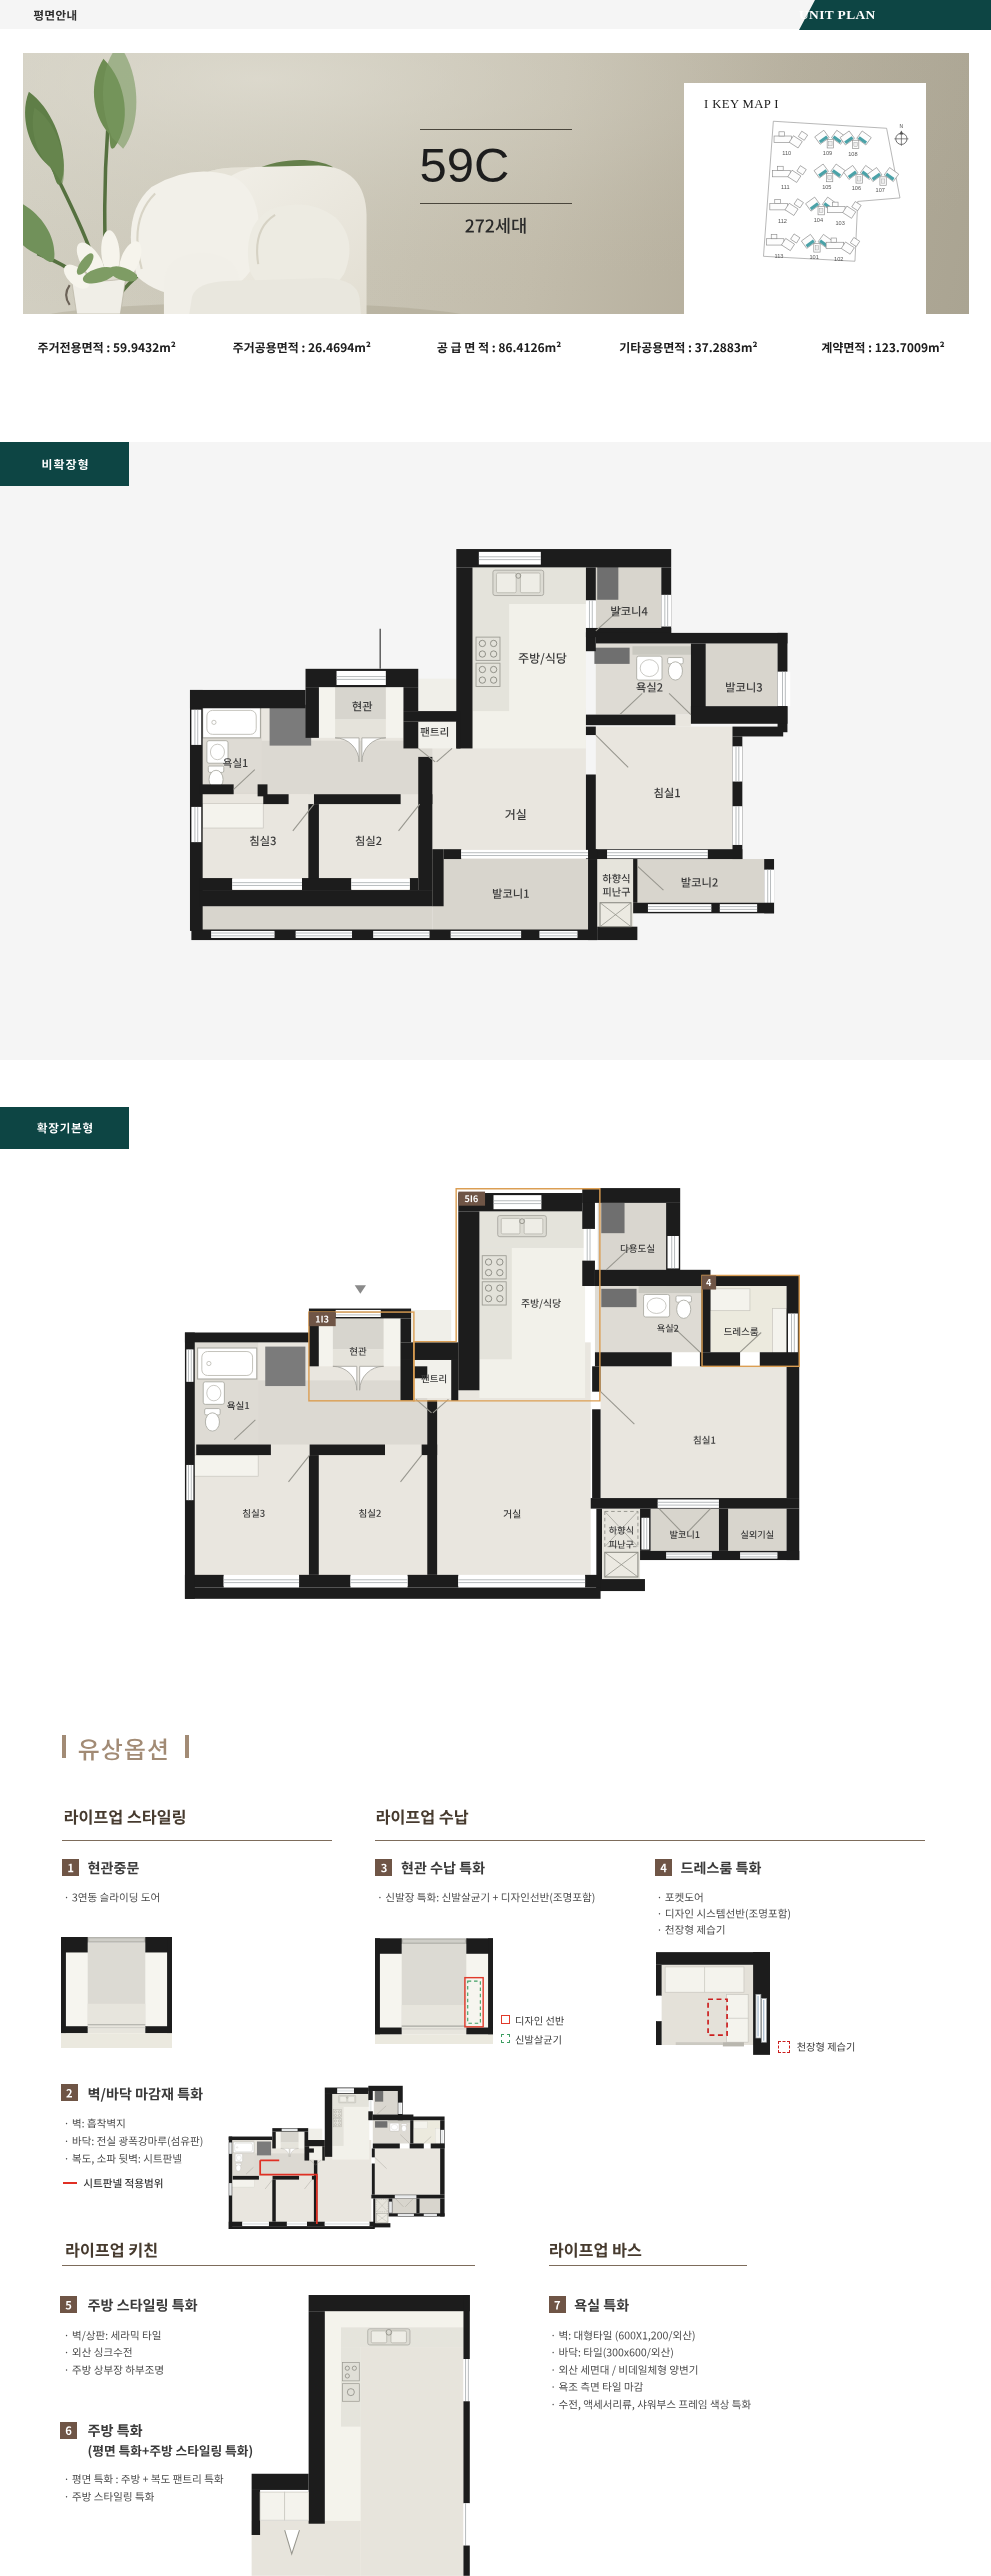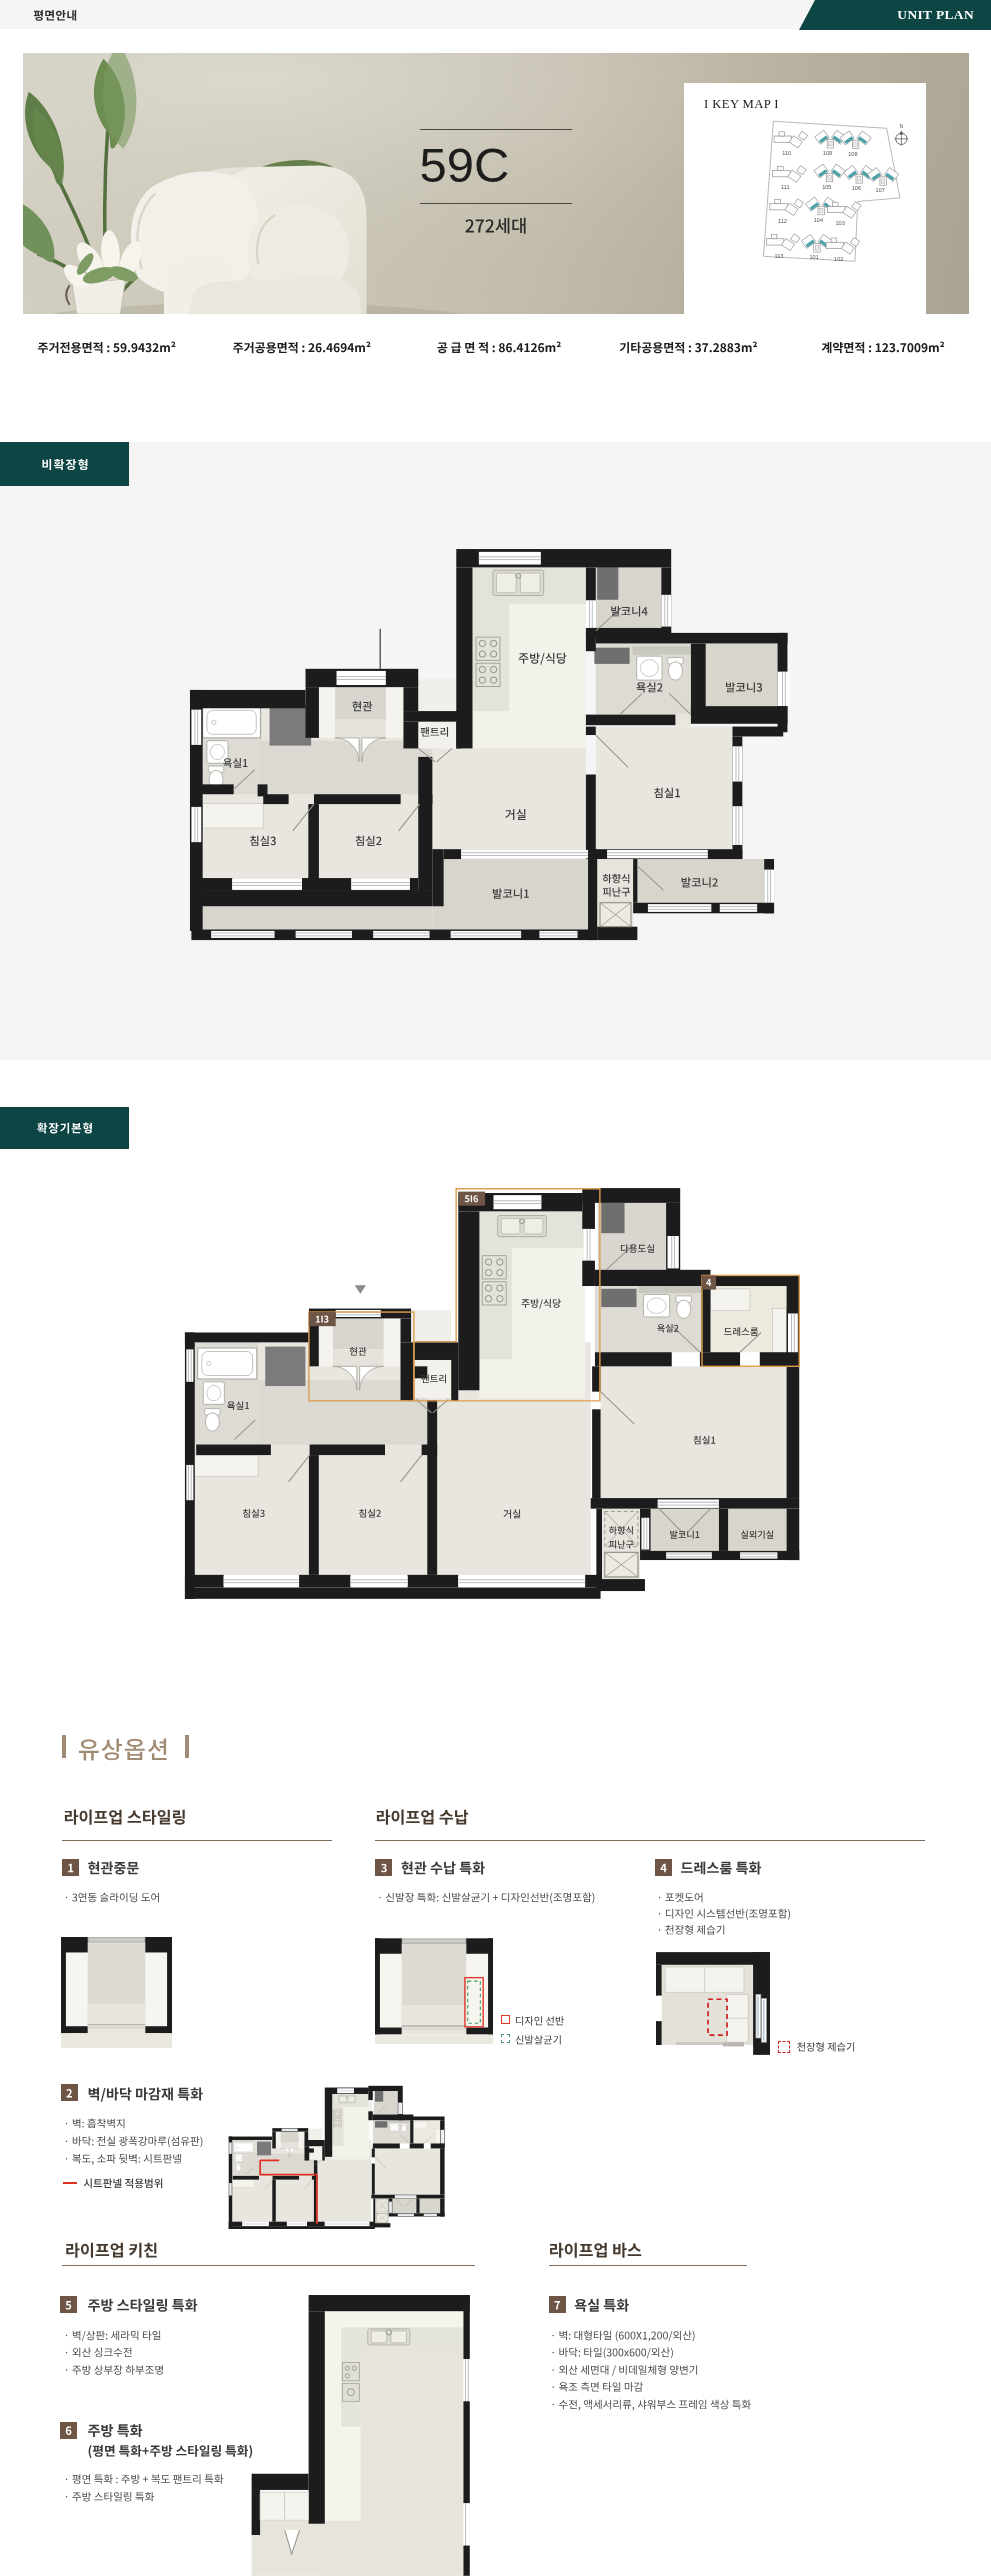--- a/index.html
+++ b/index.html
@@ -1,15 +1,15 @@
 <!DOCTYPE html>
 <html style="font-size:11.3px"><head><meta charset="utf-8"><style>*{margin:0;padding:0;box-sizing:border-box}body{width:992px;height:2576px;position:relative;background:#fff;font-family:"Liberation Sans",sans-serif;overflow:hidden}.abs{position:absolute}</style></head><body>
 <div class="abs" style="left:0;top:0;width:992px;height:29px;background:#f5f5f5"></div>
 <div class="abs" style="left:799px;top:0;width:193px;height:31px;background:#0d4544;clip-path:polygon(16px 0,193px 0,193px 30px,0 30px)"></div>
-<div class="abs" style="left:799px;top:0;width:193px;height:30px;line-height:30px;text-align:right;padding-right:18px;color:#fff;font-family:'Liberation Serif',serif;font-weight:700;font-size:13.4px;letter-spacing:0.4px">UNIT PLAN</div>
+<div class="abs" style="left:799px;top:0;width:193px;height:30px;line-height:30px;text-align:left;padding-right:38px;color:#fff;font-family:'Liberation Serif',serif;font-weight:700;font-size:13.4px;letter-spacing:0.4px">UNIT PLAN</div>
 <div class="abs" style="left:22.5px;top:53px;width:946px;height:261px;background:linear-gradient(100deg,#d3d0c3 0%,#cbc7b8 30%,#c2bcab 55%,#b3ac9a 78%,#aaa492 100%)">
     <svg width="946" height="261" viewBox="0 0 1344 371" style="position:absolute;left:0;top:0">
       <defs>
         <radialGradient id="heroLight" cx="0.25" cy="0.1" r="0.9">
           <stop offset="0" stop-color="#e2dfd4" stop-opacity="0.7"></stop>
           <stop offset="0.6" stop-color="#d5d2c5" stop-opacity="0.15"></stop>
           <stop offset="1" stop-color="#b9b2a0" stop-opacity="0"></stop>
         </radialGradient>
         <linearGradient id="chairG" x1="0" y1="0" x2="1" y2="1">
           <stop offset="0" stop-color="#f3f1ea"></stop>

